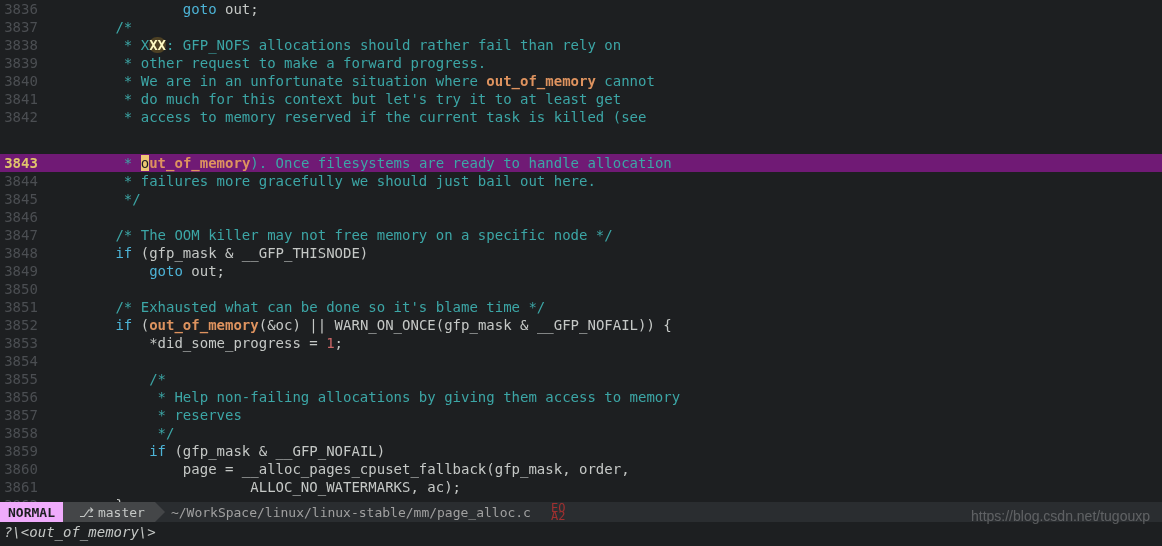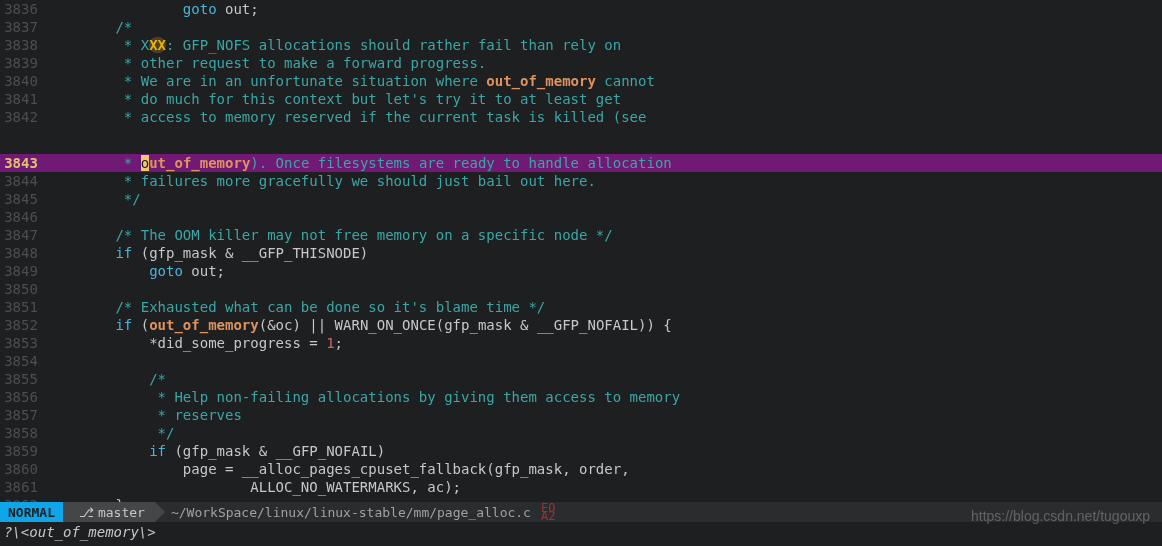--- a/index.html
+++ b/index.html
@@ -41,33 +41,33 @@
     flex-shrink: 0;
   }
   .line.current .gutter { color: #e0c46c; font-weight: bold; }
   .code { flex: 1; }
   .c-comment { color: #3ca6a6; }
   .c-keyword { color: #4db4d7; }
   .c-ident   { color: #c5c8c6; }
   .c-num     { color: #cc6666; }
   .c-label   { color: #b294bb; }
   .hl        { color: #de935f; font-weight: bold; }
-  .hl-block  { background: #4e4124; color: #eab308; font-weight: bold; border-radius: 8px; }
+  .hl-block  { background: #4e4124; color: #fef9c3; font-weight: bold; border-radius: 8px; }
   .hl-cursor { background: #f0c674; color: #1d1f21; }
 
   .statusbar {
     display: flex;
     align-items: center;
     height: 20px;
     background: #2a2d30;
     font-size: 13px;
     position: relative;
   }
   .mode-seg {
-    background: #0ea5e9;
+    background: #f0abfc;
     color: #1d1f21;
     font-weight: bold;
     padding: 0 8px;
     height: 100%;
     display: flex;
     align-items: center;
     position: relative;
   }
   .mode-seg::after {
     content: "";
@@ -92,21 +92,21 @@
     right: -10px; top: 0;
     border-top: 10px solid transparent;
     border-bottom: 10px solid transparent;
     border-left: 10px solid #444648;
   }
   .path-seg {
     color: #a0a0a0;
     padding-left: 16px;
     display: flex;
     align-items: flex-end;
-    gap: 6px;
+    gap: 16px;
   }
   .enc-badge {
     color: #a03030;
     font-size: 12px;
     line-height: 8px;
     display: inline-flex;
     flex-direction: column;
     margin-left: 4px;
   }
   .cmdline {

